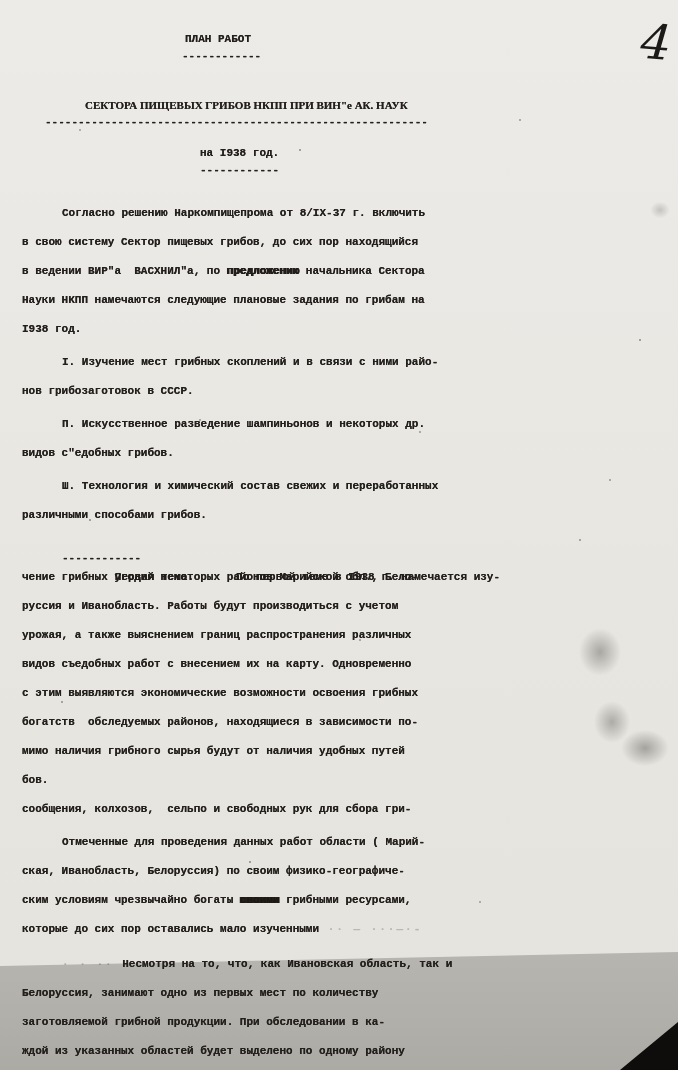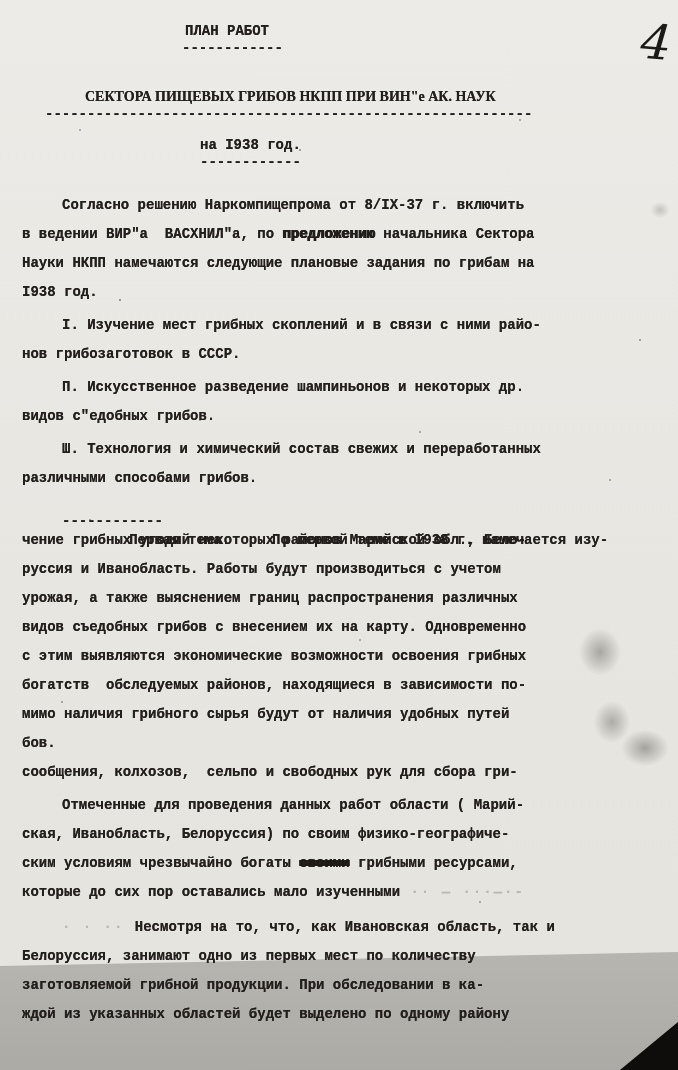--- a/index.html
+++ b/index.html
@@ -37,24 +37,24 @@
     position:absolute;left:0;top:952px;width:678px;height:118px;
     background:linear-gradient(180deg,#b7b5b0 0%,#b1afaa 60%,#acaaa5 100%);
     clip-path:polygon(0 14px,100% 0,100% 100%,0 100%);
   }
   .corner-fold{
     position:absolute;right:0;bottom:0;width:0;height:0;
     border-left:58px solid transparent;
     border-bottom:48px solid #0e0d0c;
   }
   .doc{
-    position:absolute;left:0;top:0;width:678px;
+    position:absolute;left:0;top:8px;width:678px;
     padding:18px 20px 4px 22px;
     box-sizing:border-box;
-    font-size:14px;
+    font-size:11px;
     text-shadow:0 0 .6px rgba(28,24,20,.85);
   }
   .trow{height:26px;line-height:26px;white-space:pre;}
   .drow{height:16px;line-height:8px;white-space:pre;overflow:hidden;}
   .t1{margin-left:163px;}
   .d1{margin-left:160px;}
   .t2{margin-left:63px;margin-top:24px;font-family:Liberation Serif, serif;}
   .d2{margin-left:23px;}
   .t3{margin-left:178px;margin-top:6px;}
   .d3{margin-left:178px;}
@@ -103,20 +103,21 @@
     <div class="drow d1">------------</div>
 
     <div class="trow t2">СЕКТОРА ПИЩЕВЫХ ГРИБОВ НКПП ПРИ ВИН"е АК. НАУК</div>
     <div class="drow d2">----------------------------------------------------------</div>
 
     <div class="trow t3">на I938 год.</div>
     <div class="drow d3">------------</div>
 
     <div class="para intro">
       <div class="line indent">Согласно решению Наркомпищепрома от 8/IX-37 г. включить</div>
+      <div class="line">в свою систему Сектор пищевых грибов, до сих пор находящийся</div>
       <div class="line"><span>в ведении ВИР"а  ВАСХНИЛ"а, по </span><span class="bold-word">предложению</span><span> начальника Сектора</span></div>
       <div class="line">Науки НКПП намечаются следующие плановые задания по грибам на</div>
       <div class="line">I938 год.</div>
     </div>
 
     <div class="para">
       <div class="line indent">I. Изучение мест грибных скоплений и в связи с ними райо-</div>
       <div class="line">нов грибозаготовок в СССР.</div>
     </div>
 
@@ -130,21 +131,21 @@
       <div class="line">различными способами грибов.</div>
     </div>
 
     <div class="para">
       <div class="line indent rel">
         <span class="lead">Первая тема.</span><span class="lead-underline">------------</span><span>По первой теме в I938 г. намечается изу-</span>
       </div>
       <div class="line">чение грибных угодий некоторых районов Марийской обл., Бело-</div>
       <div class="line">руссия и Иванобласть. Работы будут производиться с учетом</div>
       <div class="line">урожая, а также выяснением границ распространения различных</div>
-      <div class="line">видов съедобных грибов с внесением их на карту. Одновременно</div>
+      <div class="line">видов съедобных работ с внесением их на карту. Одновременно</div>
       <div class="line">с этим выявляются экономические возможности освоения грибных</div>
       <div class="line">богатств  обследуемых районов, находящиеся в зависимости по-</div>
       <div class="line">мимо наличия грибного сырья будут от наличия удобных путей</div>
       <div class="line">бов.</div>
       <div class="line">сообщения, колхозов,  сельпо и свободных рук для сбора гри-</div>
     </div>
 
     <div class="para">
       <div class="line indent">Отмеченные для проведения данных работ области ( Марий-</div>
       <div class="line">ская, Иванобласть, Белоруссия) по своим физико-географиче-</div>

